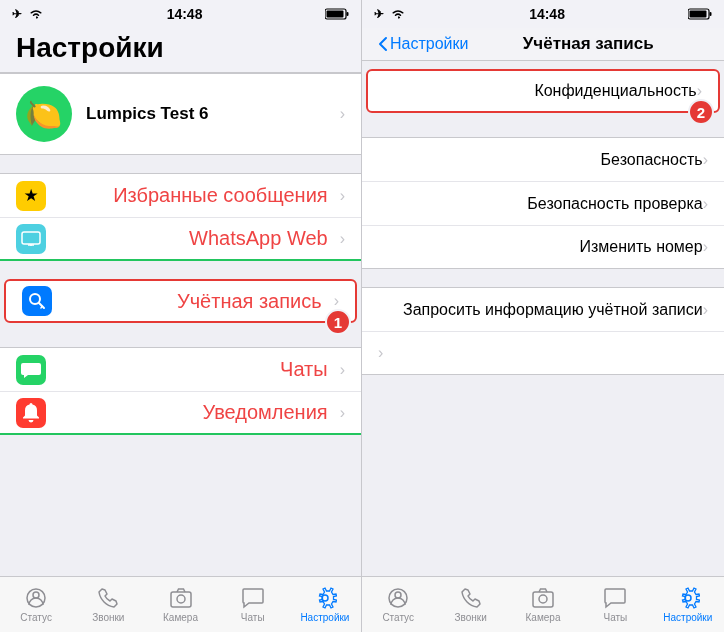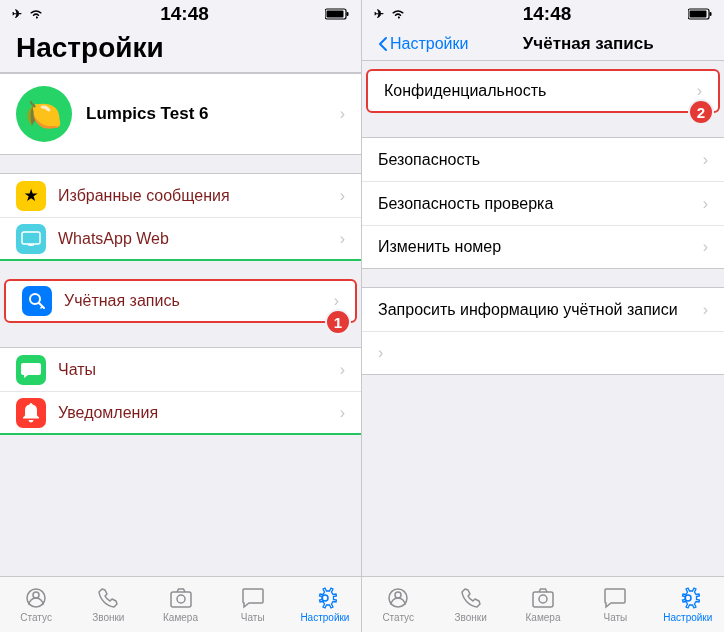--- a/index.html
+++ b/index.html
@@ -26,21 +26,21 @@
       background: #f2f2f7;
       height: 28px;
       display: flex;
       align-items: center;
       justify-content: space-between;
       padding: 0 12px;
       font-size: 12px;
       font-weight: 600;
     }
     .status-left { display: flex; gap: 6px; align-items: center; }
-    .status-time { font-size: 19px; font-weight: 600; flex: 1; text-align: center; }
+    .status-time { font-size: 14px; font-weight: 600; flex: 1; text-align: center; }
     .status-right { display: flex; gap: 4px; align-items: center; }
 
     
     .nav-bar {
       background: #f2f2f7;
       padding: 4px 16px 8px;
       border-bottom: 1px solid #c8c8cc;
     }
     .nav-bar h1 {
       font-size: 28px;
@@ -99,20 +99,21 @@
     .profile-avatar-lemon {
       font-size: 30px;
     }
     .profile-info { flex: 1; }
     .profile-name { font-size: 17px; font-weight: 600; color: #000; }
     .profile-status { font-size: 13px; color: #666; margin-top: 2px; }
     .chevron { color: #c7c7cc; font-size: 16px; }
 
     .section-group {
       margin-top: 18px;
+      text-align: right;
     }
     .list-item {
       background: #fff;
       border-top: 1px solid #c8c8cc;
       display: flex;
       align-items: center;
       padding: 0 16px;
       height: 44px;
       gap: 12px;
       position: relative;
@@ -137,22 +138,22 @@
       font-size: 17px;
     }
     .icon-yellow { background: #ffcc00; }
     .icon-blue-light { background: #4dd0e1; }
     .icon-blue { background: #007aff; }
     .icon-green { background: #25d366; }
     .icon-red { background: #ff3b30; }
 
     .item-label {
       flex: 1;
-      font-size: 16px;
-      color: #7f1d1d;
+      font-size: 20px;
+      color: #ef4444;
     }
 
     
     .tab-bar {
       background: rgba(247,247,247,0.95);
       border-top: 1px solid #c8c8cc;
       display: flex;
       align-items: stretch;
       height: 56px;
       padding-bottom: 4px;

